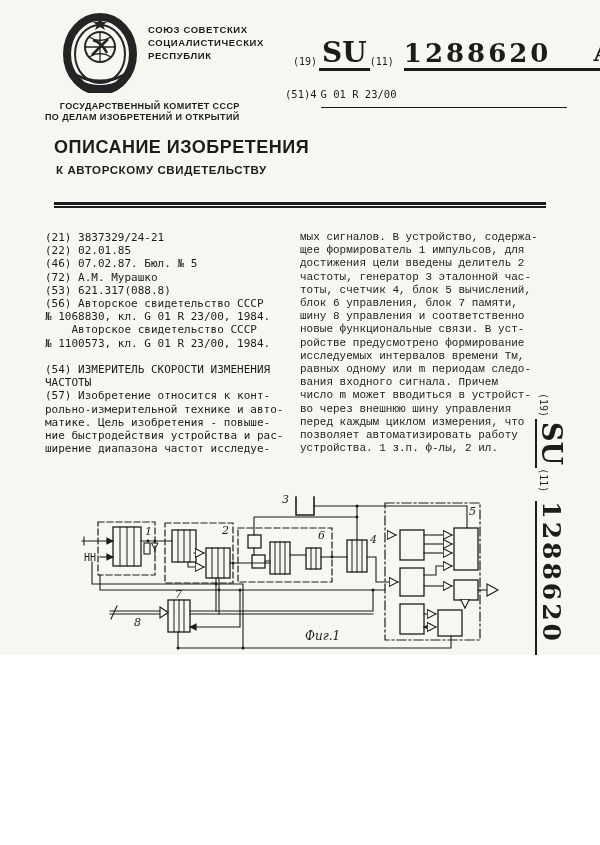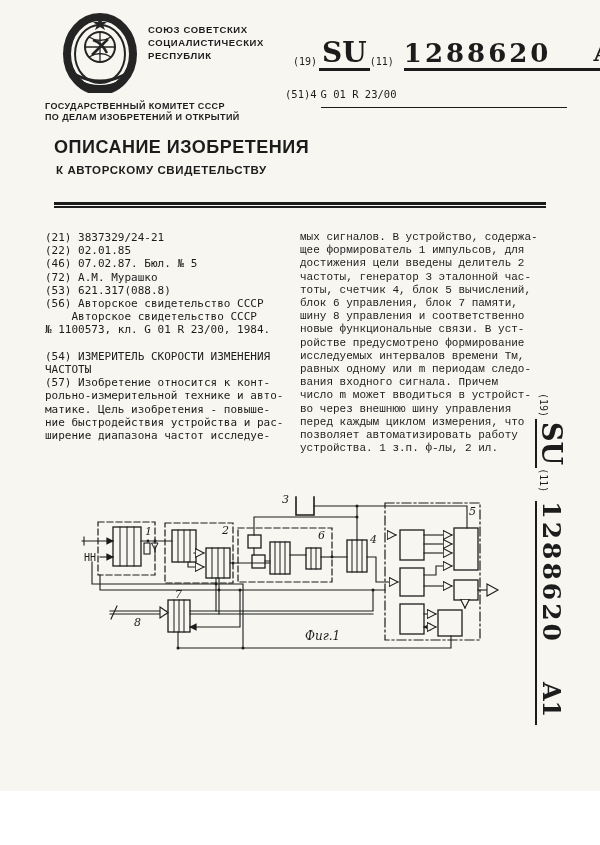--- a/index.html
+++ b/index.html
@@ -1,22 +1,22 @@
 <!DOCTYPE html>
 <html><head>
 <meta charset="utf-8">
 <style>
   html,body{margin:0;padding:0;}
-  .page{position:relative;width:600px;height:791px;background:#f7f6f1;color:#1c1c1c;
+  .page{position:relative;width:600px;height:655px;background:#f7f6f1;color:#1c1c1c;
         font-family:"Liberation Sans",sans-serif;overflow:hidden;}
   .abs{position:absolute;}
 
   
   .union{left:148px;top:23px;font-size:9.5px;font-weight:bold;letter-spacing:.6px;line-height:13px;}
-  .committee{left:45px;top:101px;font-size:9px;font-weight:bold;letter-spacing:.4px;line-height:11px;}
+  .committee{left:45px;top:101px;font-size:9px;font-weight:bold;letter-spacing:.4px;line-height:11px;text-align:right;}
   .publine{left:293px;top:38px;display:flex;align-items:flex-end;font-family:"DejaVu Serif",serif;}
   .code-small{font-size:10px;padding-bottom:4px;margin-right:2px;font-family:"DejaVu Sans Mono",monospace;}
   .su{font-size:28px;font-weight:bold;border-bottom:3px solid #1c1c1c;padding:0 3px;line-height:30px;}
   .numwrap{display:flex;align-items:flex-end;border-bottom:3px solid #1c1c1c;margin-left:8px;line-height:30px;}
   .num{font-size:26px;font-weight:bold;letter-spacing:3px;}
   .kind{font-size:25px;font-weight:bold;margin-left:42px;padding-right:10px;}
   .ipcline{left:285px;top:88px;font-family:"DejaVu Sans Mono",monospace;font-size:10.5px;}
   .ipc-ul{display:inline-block;width:246px;border-bottom:1.5px solid #1c1c1c;padding-bottom:7px;margin-left:4px;}
 
   .doc-title{left:54px;top:137px;font-size:18px;font-weight:bold;letter-spacing:.5px;}
@@ -88,20 +88,21 @@
   <div class="abs doc-subtitle">К АВТОРСКОМУ СВИДЕТЕЛЬСТВУ</div>
   <div class="abs rule"></div>
 
   <div class="abs col col-left">
       <div class="line">(21) 3837329/24-21</div>
       <div class="line">(22) 02.01.85</div>
       <div class="line">(46) 07.02.87. Бюл. № 5</div>
       <div class="line">(72) А.М. Мурашко</div>
       <div class="line">(53) 621.317(088.8)</div>
       <div class="line">(56) Авторское свидетельство СССР</div>
+      <div class="line">№ 1068830, кл. G 01 R 23/00, 1984.</div>
       <div class="line">    Авторское свидетельство СССР</div>
       <div class="line">№ 1100573, кл. G 01 R 23/00, 1984.</div>
       <div class="line"></div>
       <div class="line">(54) ИЗМЕРИТЕЛЬ СКОРОСТИ ИЗМЕНЕНИЯ</div>
       <div class="line">ЧАСТОТЫ</div>
       <div class="line">(57) Изобретение относится к конт-</div>
       <div class="line">рольно-измерительной технике и авто-</div>
       <div class="line">матике. Цель изобретения - повыше-</div>
       <div class="line">ние быстродействия устройства и рас-</div>
       <div class="line">ширение диапазона частот исследуе-</div>

